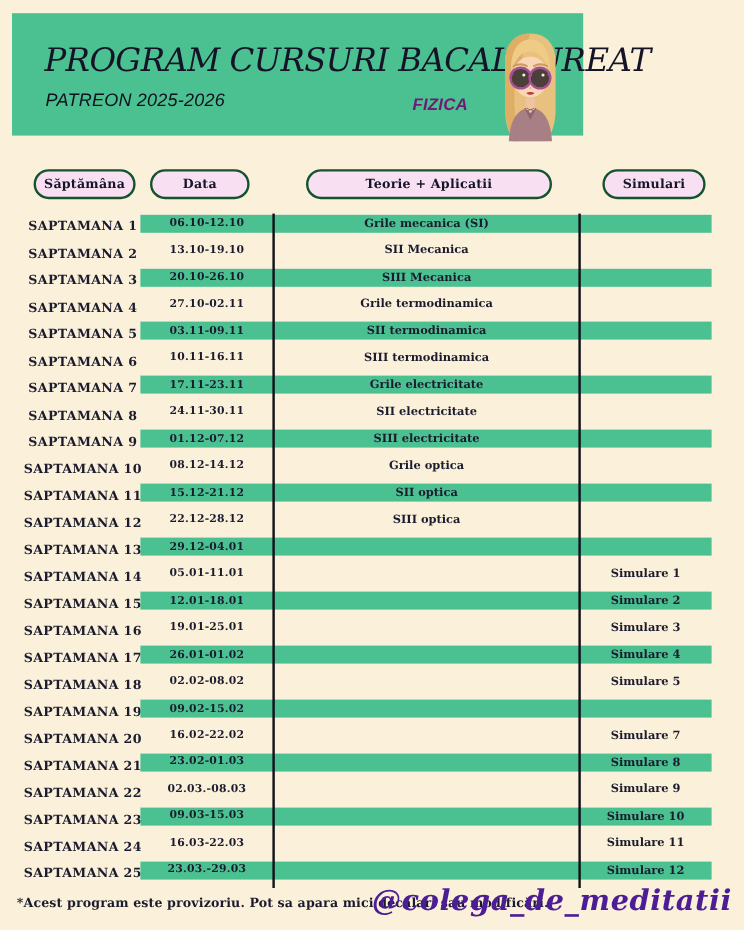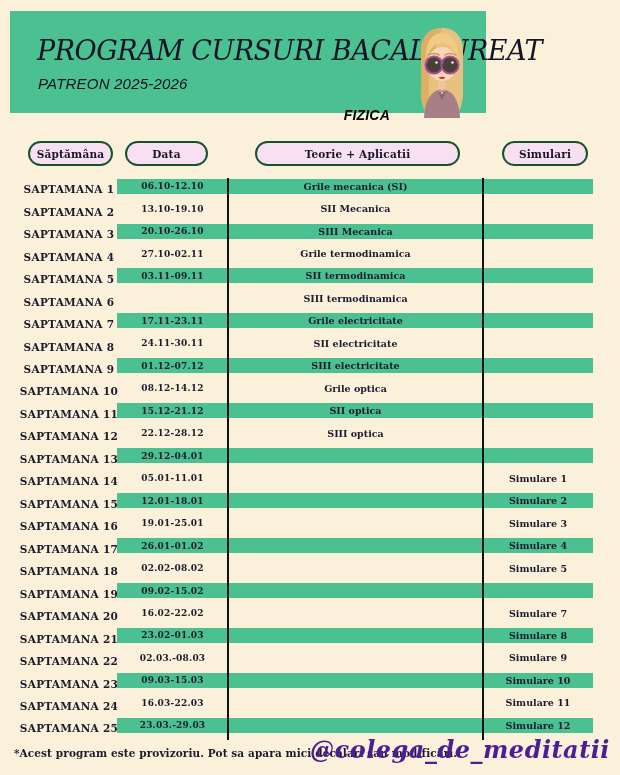--- a/index.html
+++ b/index.html
@@ -33,21 +33,21 @@
   .subtitle{
     position:absolute;left:28px;top:64px;
     font-family:"Liberation Sans", sans-serif;
     font-weight:normal;font-style:italic;
     font-size:15px;letter-spacing:0.2px;color:#10101f;
   }
   .subject{
     position:absolute;right:96px;top:68px;
     font-family:"Liberation Sans", sans-serif;
     font-weight:bold;font-style:italic;
-    font-size:14px;letter-spacing:0.2px;color:#000000;margin-top:28px;
+    font-size:14px;letter-spacing:0.2px;color:#701a75;
   }
   .avatar{position:absolute;right:14px;top:15px;width:60px;height:92px;}
 
   
   .pill{
     position:absolute;top:141px;height:25px;box-sizing:border-box;
     background:var(--pink);
     border:2px solid #14532d;border-radius:13px;
     display:flex;align-items:center;justify-content:center;
     font-weight:bold;font-size:10.5px;letter-spacing:0.2px;
@@ -187,20 +187,21 @@
     <div class="week-label">SAPTAMANA 5</div>
     <div class="band">
       <div class="cell cell-date">03.11-09.11</div>
       <div class="cell cell-theory">SII termodinamica</div>
       <div class="cell cell-sim"></div>
     </div>
   </div>
       <div class="row cream">
     <div class="week-label">SAPTAMANA 6</div>
     <div class="band">
+      <div class="cell cell-date">10.11-16.11</div>
       <div class="cell cell-theory">SIII termodinamica</div>
       <div class="cell cell-sim"></div>
     </div>
   </div>
       <div class="row green">
     <div class="week-label">SAPTAMANA 7</div>
     <div class="band">
       <div class="cell cell-date">17.11-23.11</div>
       <div class="cell cell-theory">Grile electricitate</div>
       <div class="cell cell-sim"></div>

